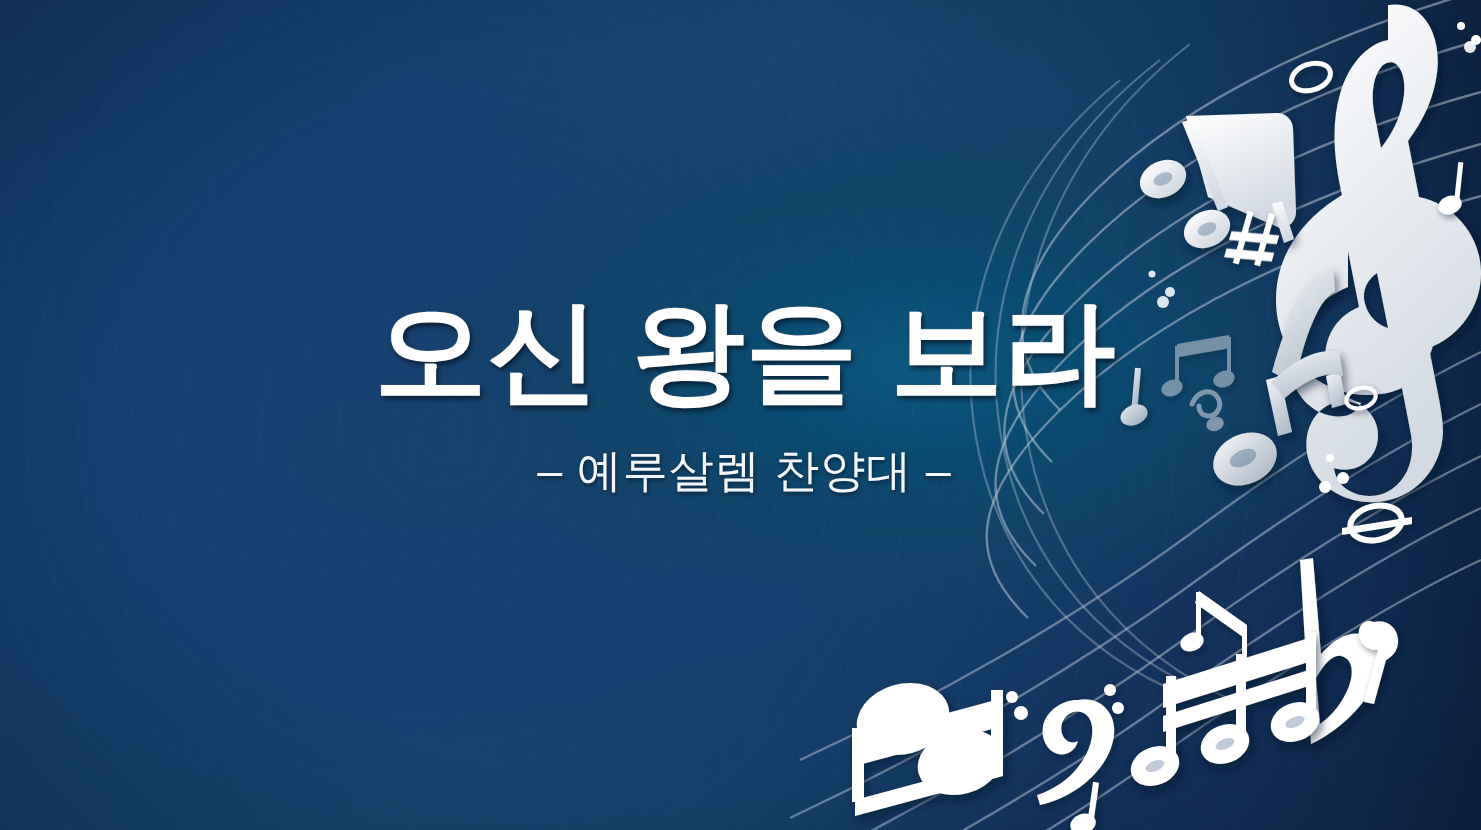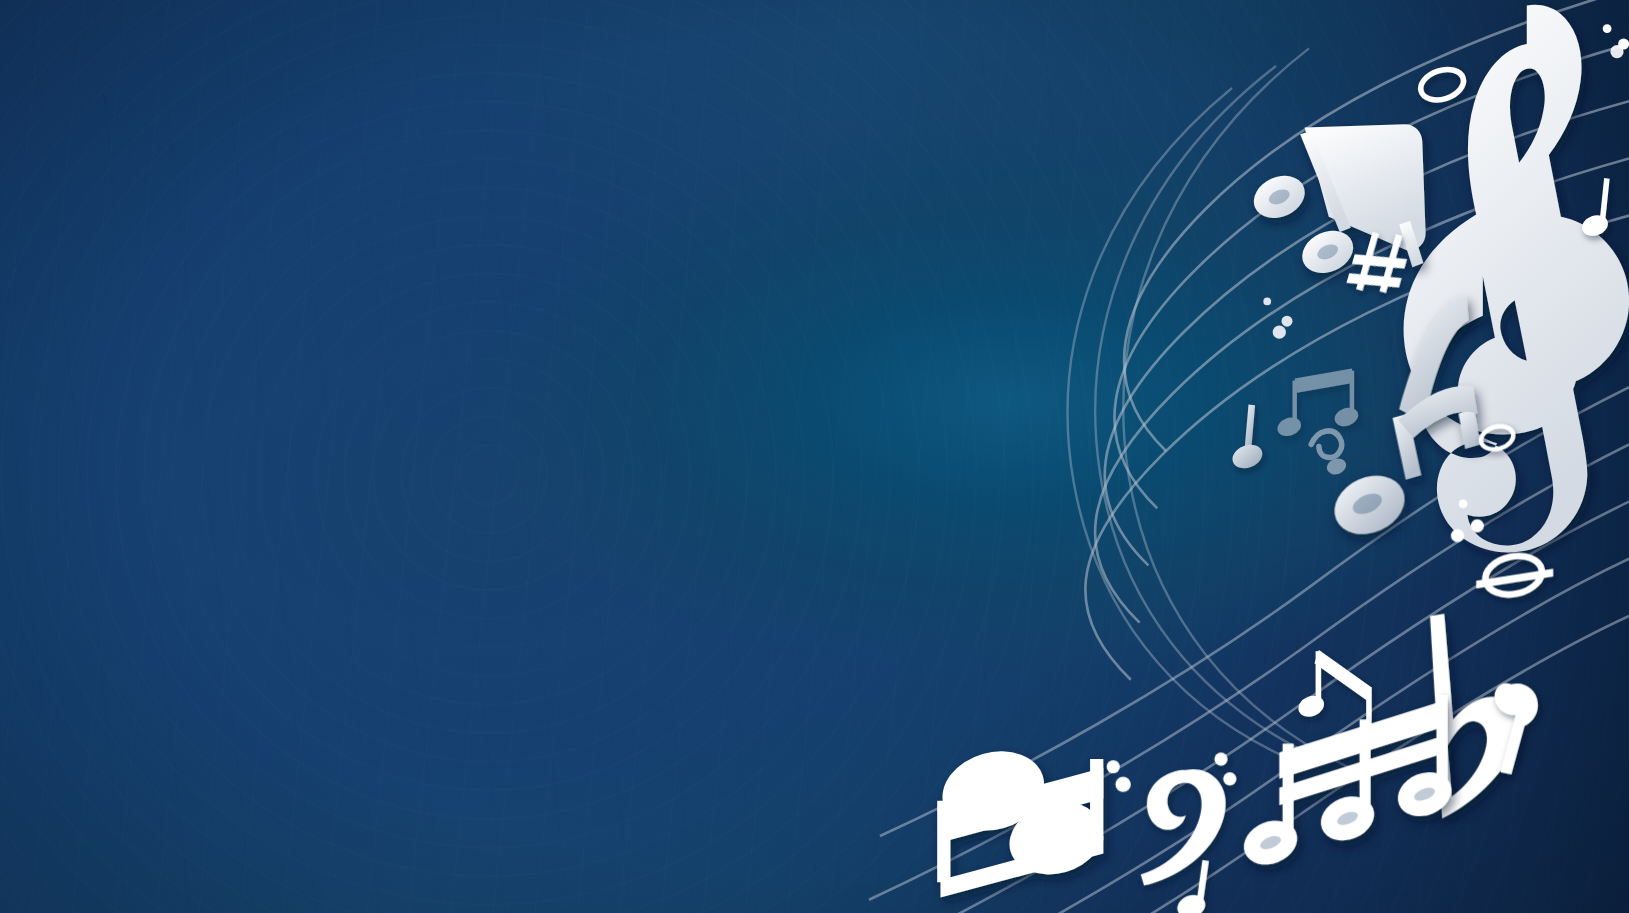--- a/index.html
+++ b/index.html
@@ -404,14 +404,18 @@
         <circle cx="1021" cy="713" r="7"></circle>
       </g>
 
       <g filter="url(#dropTiny)">
         <rect x="1090" y="782" width="6" height="44" fill="#ffffff" transform="rotate(8 1093 804)"></rect>
         <ellipse cx="1083" cy="824" rx="13" ry="10" fill="#ffffff" transform="rotate(-20 1083 824)"></ellipse>
       </g>
     </svg>
   </div>
 
+  <div id="title-block">
+    <h1 id="main-title">오신 왕을 보라</h1>
+    <p id="subtitle">– 예루살렘 찬양대 –</p>
+  </div>
 
 </div>
 
 </body></html>

